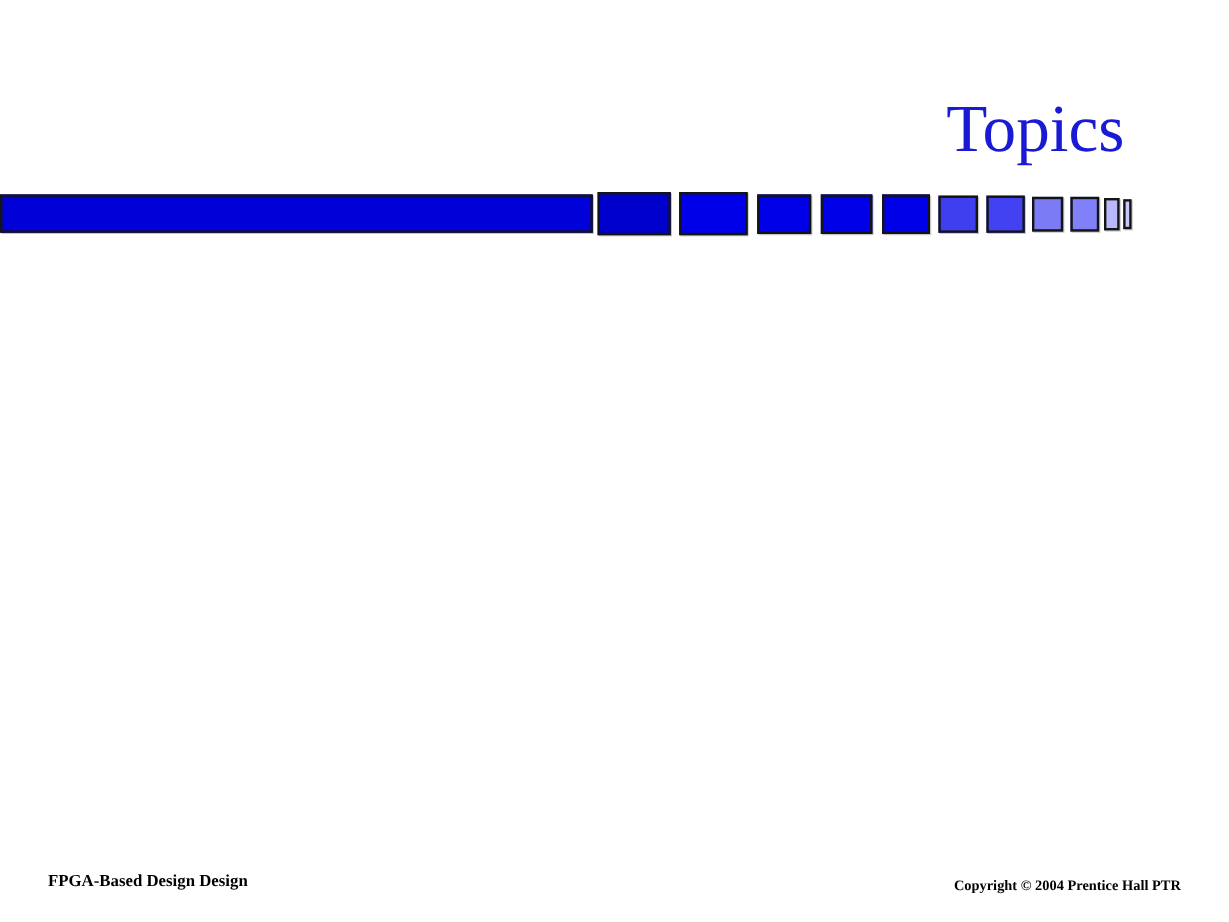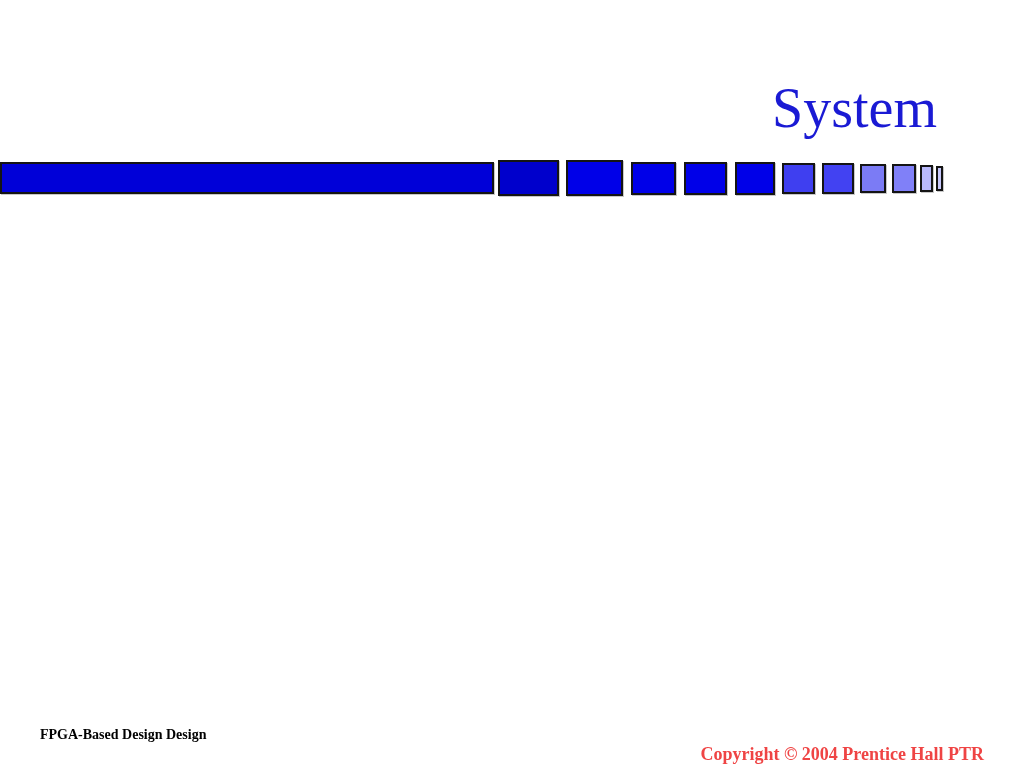--- a/index.html
+++ b/index.html
@@ -99,35 +99,35 @@
     top: 0;
     font-family: "Liberation Serif", "DejaVu Serif", serif;
     font-size: 14px;
     font-weight: bold;
     color: #000000;
     white-space: nowrap;
   }
   .footer-right {
     position: absolute;
     right: 40px;
-    top: 17px;
+    top: 4px;
     font-family: "Liberation Serif", "DejaVu Serif", serif;
-    font-size: 18px;
+    font-size: 12px;
     font-weight: bold;
-    color: #ef4444;
+    color: #000000;
     white-space: nowrap;
   }
 </style>
 </head>
 <body style="background: rgb(255, 255, 255);">
 
 <div class="slide">
 
   <div class="title-area">
-    <span class="slide-title" style="color: rgb(26, 26, 212);">System</span>
+    <span class="slide-title" style="color: rgb(26, 26, 212);">Topics</span>
   </div>
 
   <div class="deco-bar">
       <div class="deco-seg" style="left: 0px; top: 4px; width: 494px; height: 32px; background: rgb(0, 0, 216); border-color: rgb(20, 20, 20);"></div>
       <div class="deco-seg" style="left: 498px; top: 2px; width: 61px; height: 36px; background: rgb(0, 0, 204); border-color: rgb(20, 20, 20);"></div>
       <div class="deco-seg" style="left: 566px; top: 2px; width: 57px; height: 36px; background: rgb(0, 0, 232); border-color: rgb(20, 20, 20);"></div>
       <div class="deco-seg" style="left: 631px; top: 4px; width: 45px; height: 33px; background: rgb(0, 0, 232); border-color: rgb(20, 20, 20);"></div>
       <div class="deco-seg" style="left: 684px; top: 4px; width: 43px; height: 33px; background: rgb(0, 0, 232); border-color: rgb(20, 20, 20);"></div>
       <div class="deco-seg" style="left: 735px; top: 4px; width: 40px; height: 33px; background: rgb(0, 0, 232); border-color: rgb(20, 20, 20);"></div>
       <div class="deco-seg" style="left: 782px; top: 5px; width: 33px; height: 31px; background: rgb(63, 63, 240); border-color: rgb(20, 20, 20);"></div>

